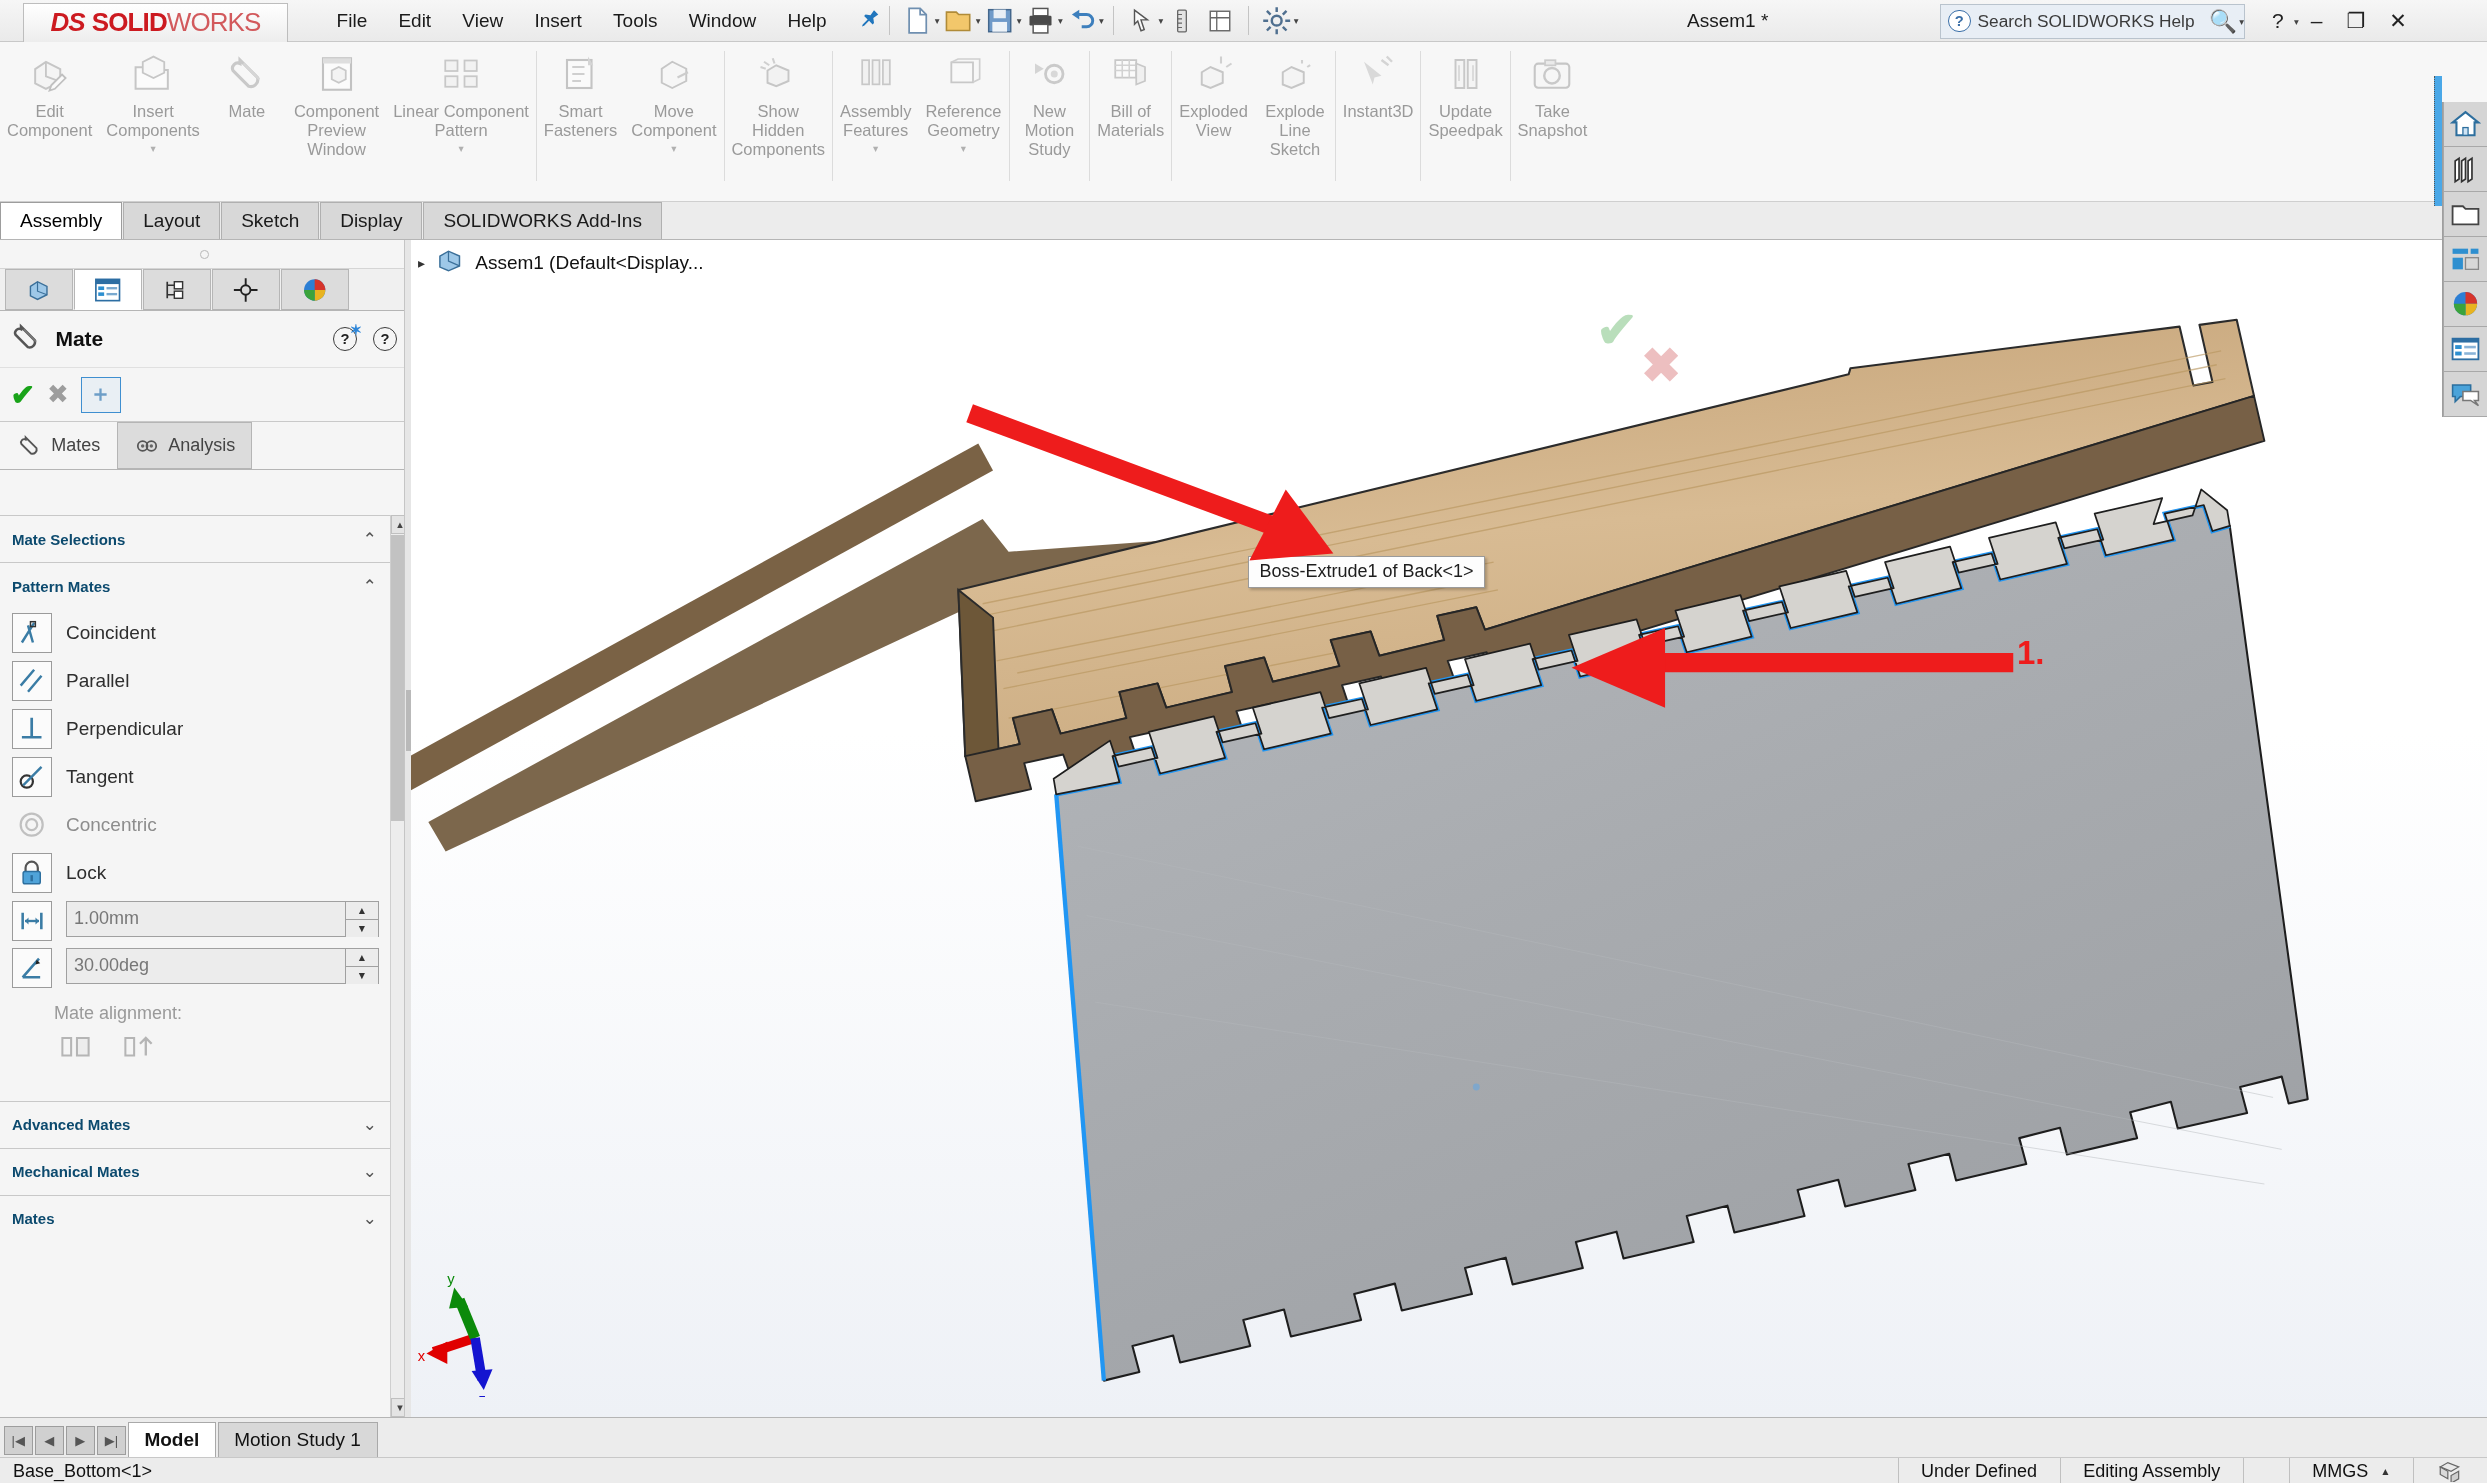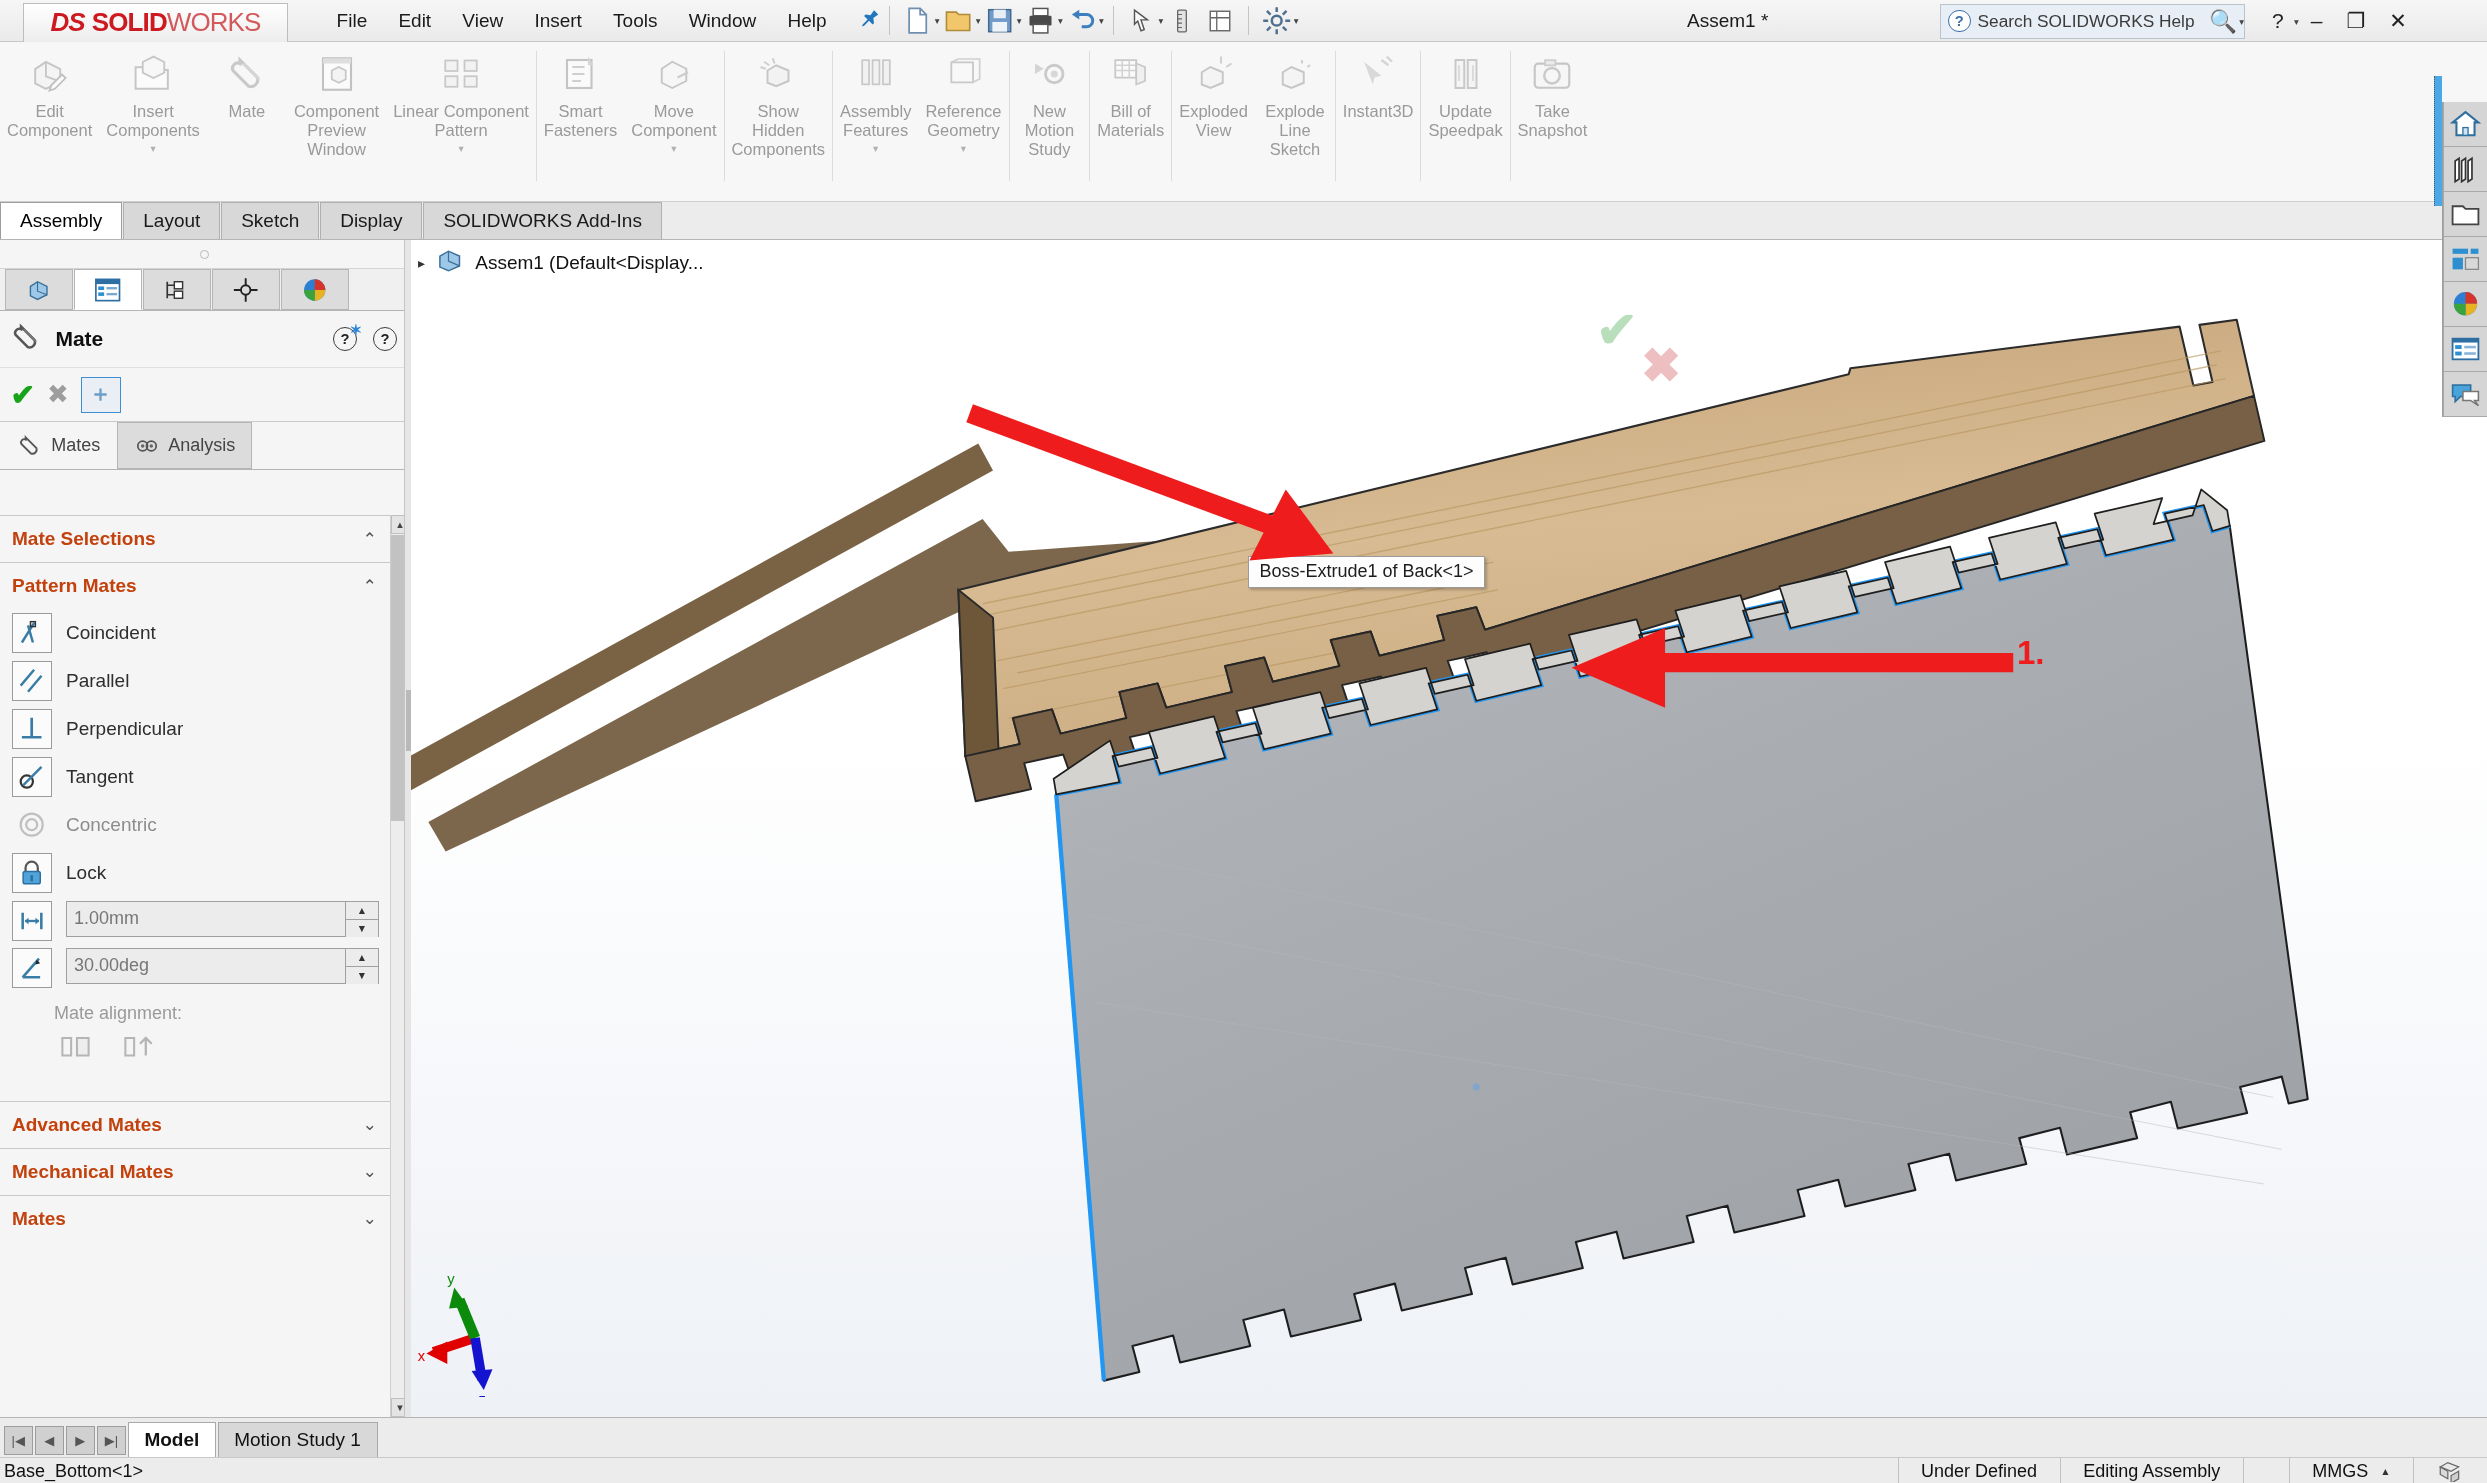--- a/index.html
+++ b/index.html
@@ -151,21 +151,21 @@
     display:flex;align-items:center;gap:8.7px;padding:0 15.6px;
     font-size:18px; color:#444; border:0.9px solid transparent;
   }
   .pm-subtab.active{ background:#dcdcdc; border-color:#b5b5b5; }
 
   .pm-body{ position:absolute; left:0; top:275px; width:391px; bottom:0; overflow:hidden; }
   .sec-head{
     height:47px; display:flex; align-items:center; justify-content:space-between;
     padding:0 14px 0 12px; border-top:0.9px solid #c8c8c8;
   }
-  .sec-head .st{ font-size:19px; font-weight:bold; color:#c2410c; }
+  .sec-head .st{ font-size:15px; font-weight:bold; color:#0c4a6e; }
   .sec-head .chev{ font-size:17.3px; color:#555; }
 
   .sel-row{ display:flex; padding:0 12px 12px 12px; gap:8.7px; }
   .sel-iconcol{ display:flex; flex-direction:column; gap:7px; width:52px; align-items:center;}
   .sel-listwrap{
     flex:1; border:1.7px solid #3fa0e8; background:#cfe4f7; height:83px; padding:2.6px;
   }
   .sel-item{
     background:#2f8fe0; color:#fff; font-size:19px; padding:2.6px 5.2px; letter-spacing:0.4px;
   }
@@ -286,21 +286,21 @@
     height:35px; padding:0 15.6px; display:flex;align-items:center;
     font-size:19px; color:#111; background:#d8d8d8; border:0.9px solid #a9a9a9;
     border-bottom:none; margin-left:1.7px;
   }
   .btab.active{ background:#fff; font-weight:bold; }
   .statusbar{
     position:absolute; left:0; top:1457px; width:2487px; height:27px;
     background:#ececec; border-top:0.9px solid #c8c8c8;
     display:flex; align-items:center; font-size:18px; color:#111;
   }
-  .sb-left{ margin-left:4px; }
+  .sb-left{ margin-left:13px; }
   .sb-right{ position:absolute; right:2px; display:flex; align-items:center; height:27px; }
   .sb-cell{ padding:0 22.5px; border-left:0.9px solid #c0c0c0; height:27px; display:flex; align-items:center; }
   .sb-caret{ font-size:10.4px; color:#333; margin-left:12px; }
 </style>
 </head>
 <body>
 
 <div id="app">
 
   <div class="titlebar">

